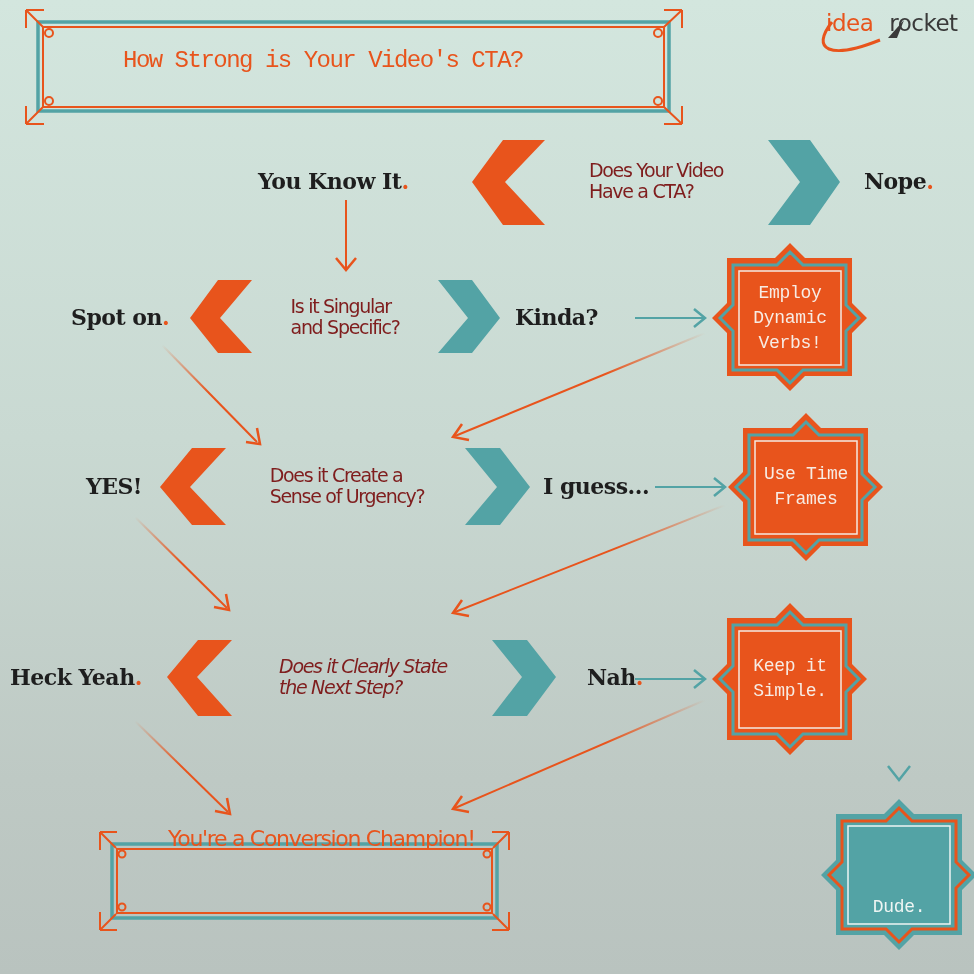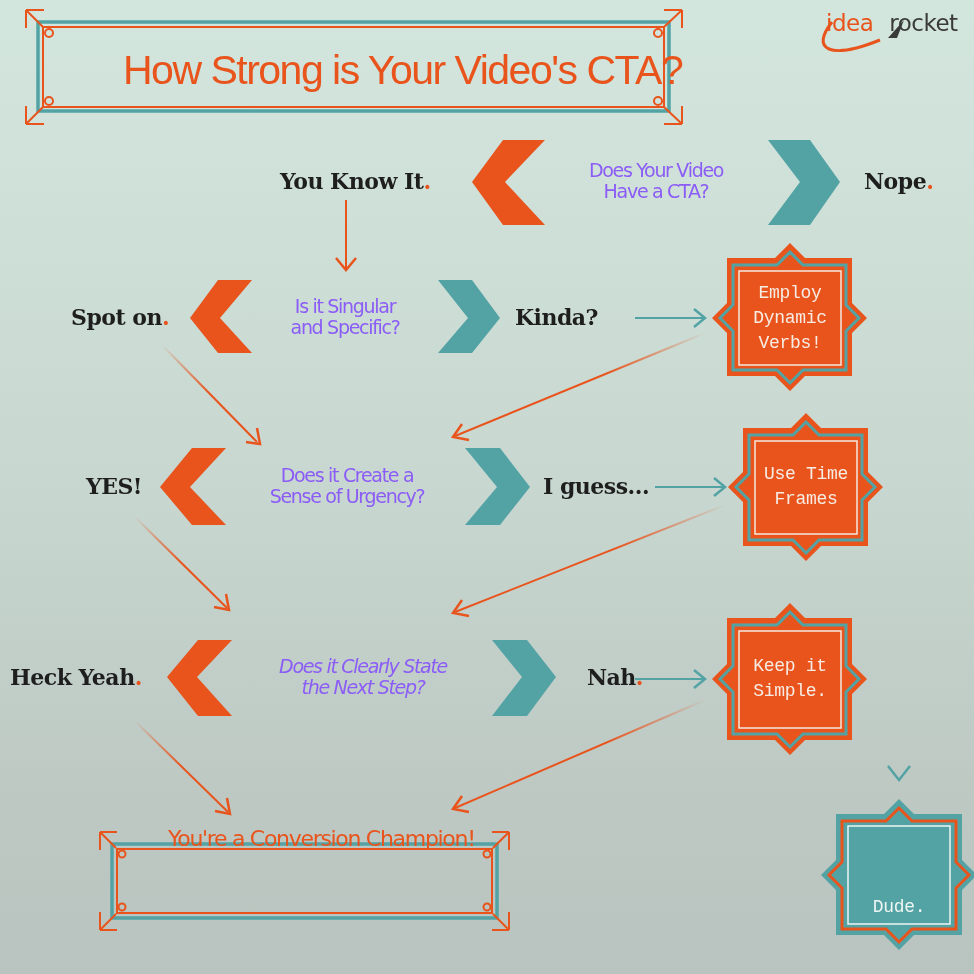--- a/index.html
+++ b/index.html
@@ -1,22 +1,22 @@
 <!DOCTYPE html>
 <html><head>
 <meta charset="utf-8">
 <style>
   html, body { margin: 0; padding: 0; }
   body { width: 974px; height: 974px; overflow: hidden; position: relative;
     background: linear-gradient(to bottom, #d3e6de 0%, #c9d9d2 45%, #bec9c4 80%, #b9c3bf 100%);
     font-family: "Liberation Sans", sans-serif; }
   svg.layer { position: absolute; left: 0; top: 0; }
   .t { position: absolute; white-space: nowrap; }
-  .title { font-family: Liberation Sans, sans-serif; font-weight: 300; color: #e8541c; font-size: 41px; letter-spacing: -1.5px; }
-  .q { font-family: "DejaVu Sans", sans-serif; color: #8b5cf6; font-size: 19px; letter-spacing: -1.3px; line-height: 21px; text-align: center; transform: translateX(-50%); }
+  .title { font-family: Liberation Mono, monospace; font-weight: 300; color: #e8541c; font-size: 24px; letter-spacing: -1.5px; }
+  .q { font-family: "DejaVu Sans", sans-serif; color: #7f1d1d; font-size: 19px; letter-spacing: -1.3px; line-height: 21px; transform: translateX(-50%); }
   .ans { font-family: "DejaVu Serif", serif; font-weight: bold; color: #1e1e1e; font-size: 22px; letter-spacing: -0.5px; }
   .ans .dot { color: #e8541c; }
   .box { font-family: Liberation Mono, monospace; color: #f7ece4; font-size: 18px; line-height: 25px; text-align: center; transform: translateX(-50%); letter-spacing: -0.3px; }
   .final { font-family: "DejaVu Sans", sans-serif; color: #e8541c; font-size: 22px; letter-spacing: -1.3px; }
   .logo { font-family: "DejaVu Sans", sans-serif; font-size: 23px; letter-spacing: -0.5px; }
   .logo .idea { color: #e8541c; }
   .logo .rocket { color: #3a3a3a; }
 </style>
 </head>
 <body>
@@ -139,21 +139,21 @@
 <div class="t title" style="left:123px;top:47px;">How Strong is Your Video's CTA?</div>
 
 <div class="t logo" style="left:826px;top:10px;">
   <span class="idea">idea</span><span style="display:inline-block;width:16px;"></span><span class="rocket">rocket</span>
 </div>
 
 <div class="t q" style="left:656px;top:160px;">
   <div>Does Your Video</div>
   <div>Have a CTA?</div>
 </div>
-<div class="t ans" style="left:258px;top:168px;margin-left:22px;"><span>You Know It</span><span class="dot">.</span></div>
+<div class="t ans" style="left:258px;top:168px;"><span>You Know It</span><span class="dot">.</span></div>
 <div class="t ans" style="left:864px;top:168px;"><span>Nope</span><span class="dot">.</span></div>
 
 <div class="t q" style="left:345px;top:296px;">
   <div>Is it Singular</div>
   <div>and Specific?</div>
 </div>
 <div class="t ans" style="left:71px;top:304px;"><span>Spot on</span><span class="dot">.</span></div>
 <div class="t ans" style="left:515px;top:304px;">Kinda?</div>
 
 <div class="t q" style="left:347px;top:465px;">

